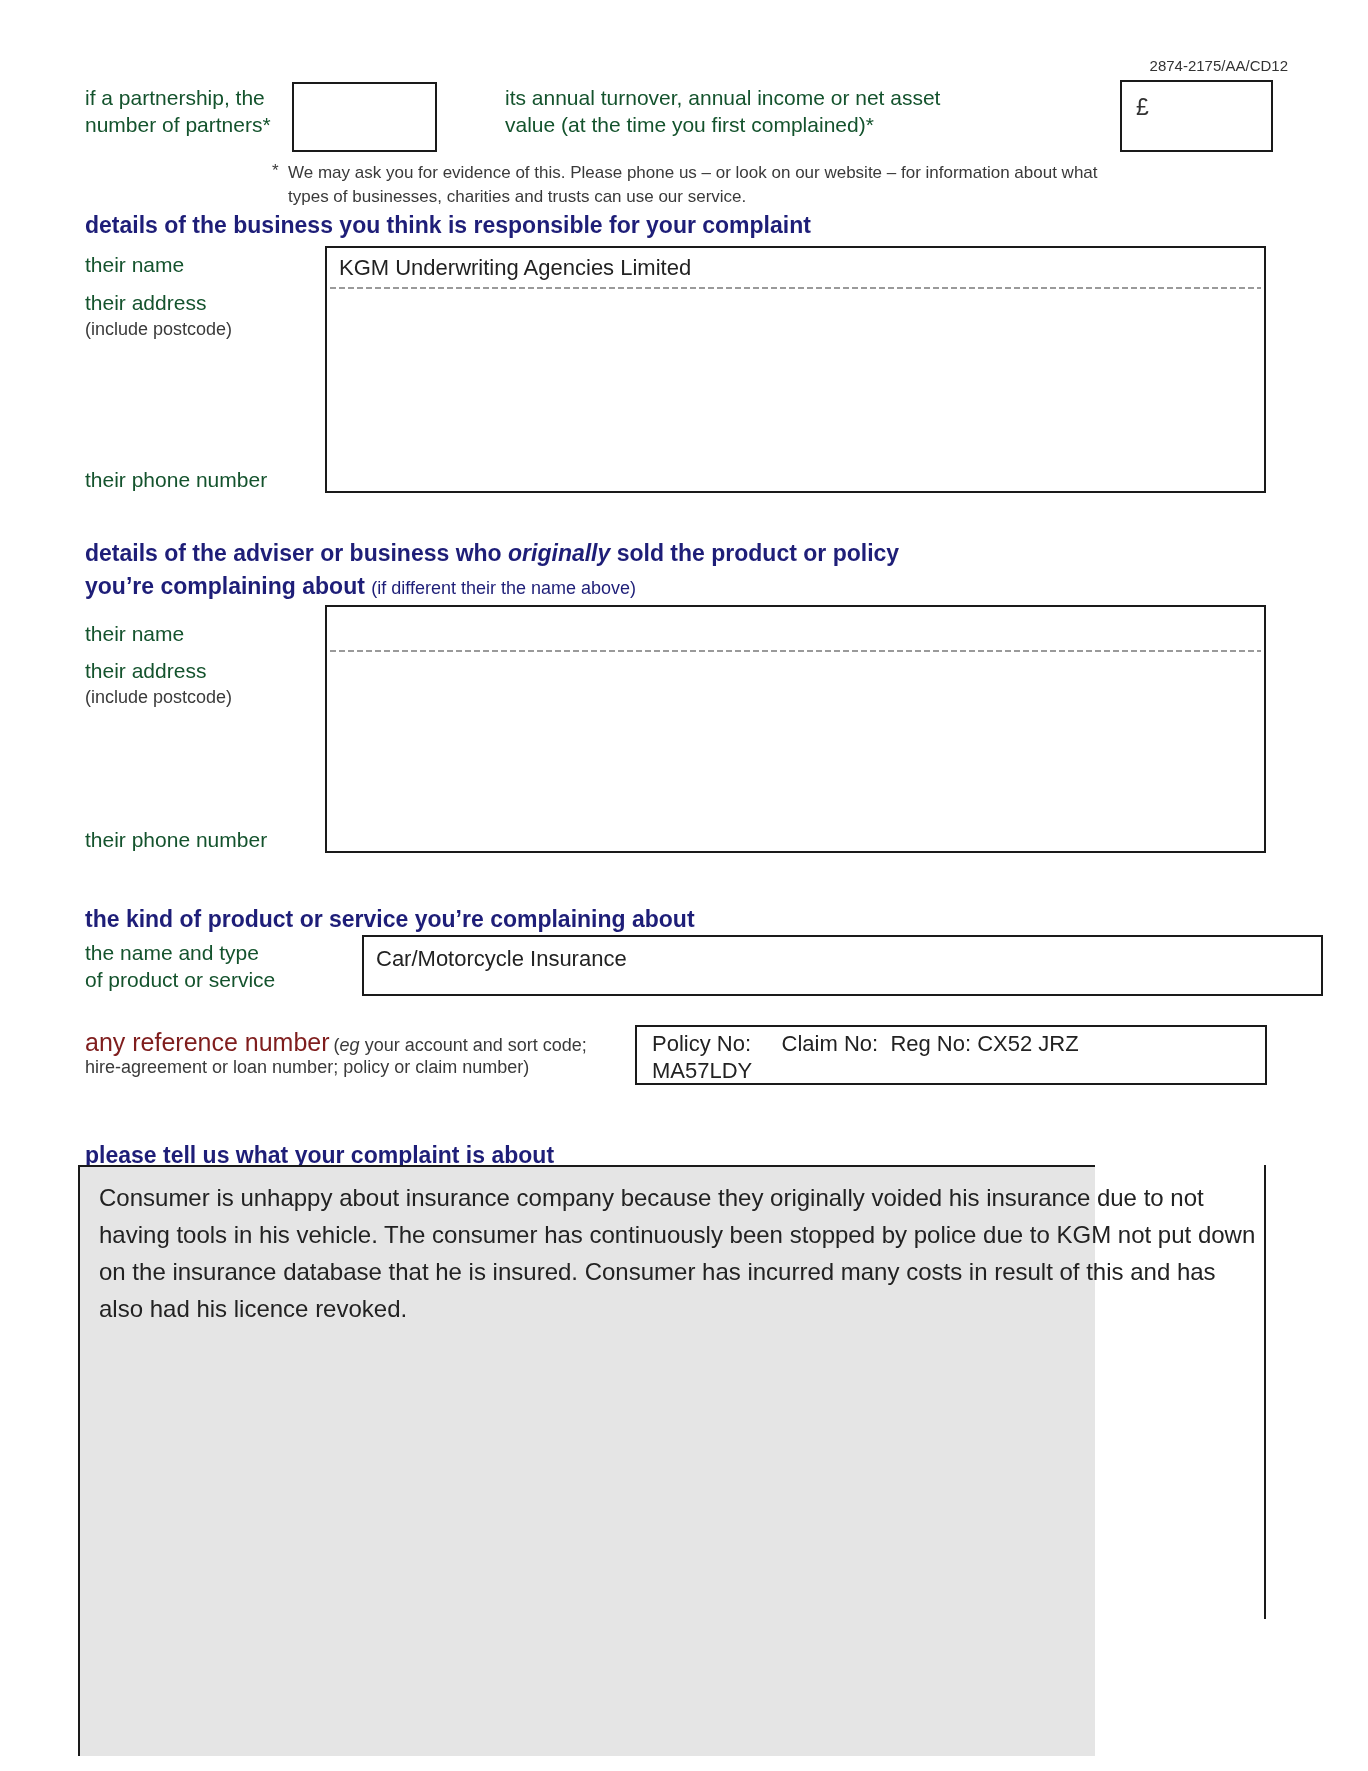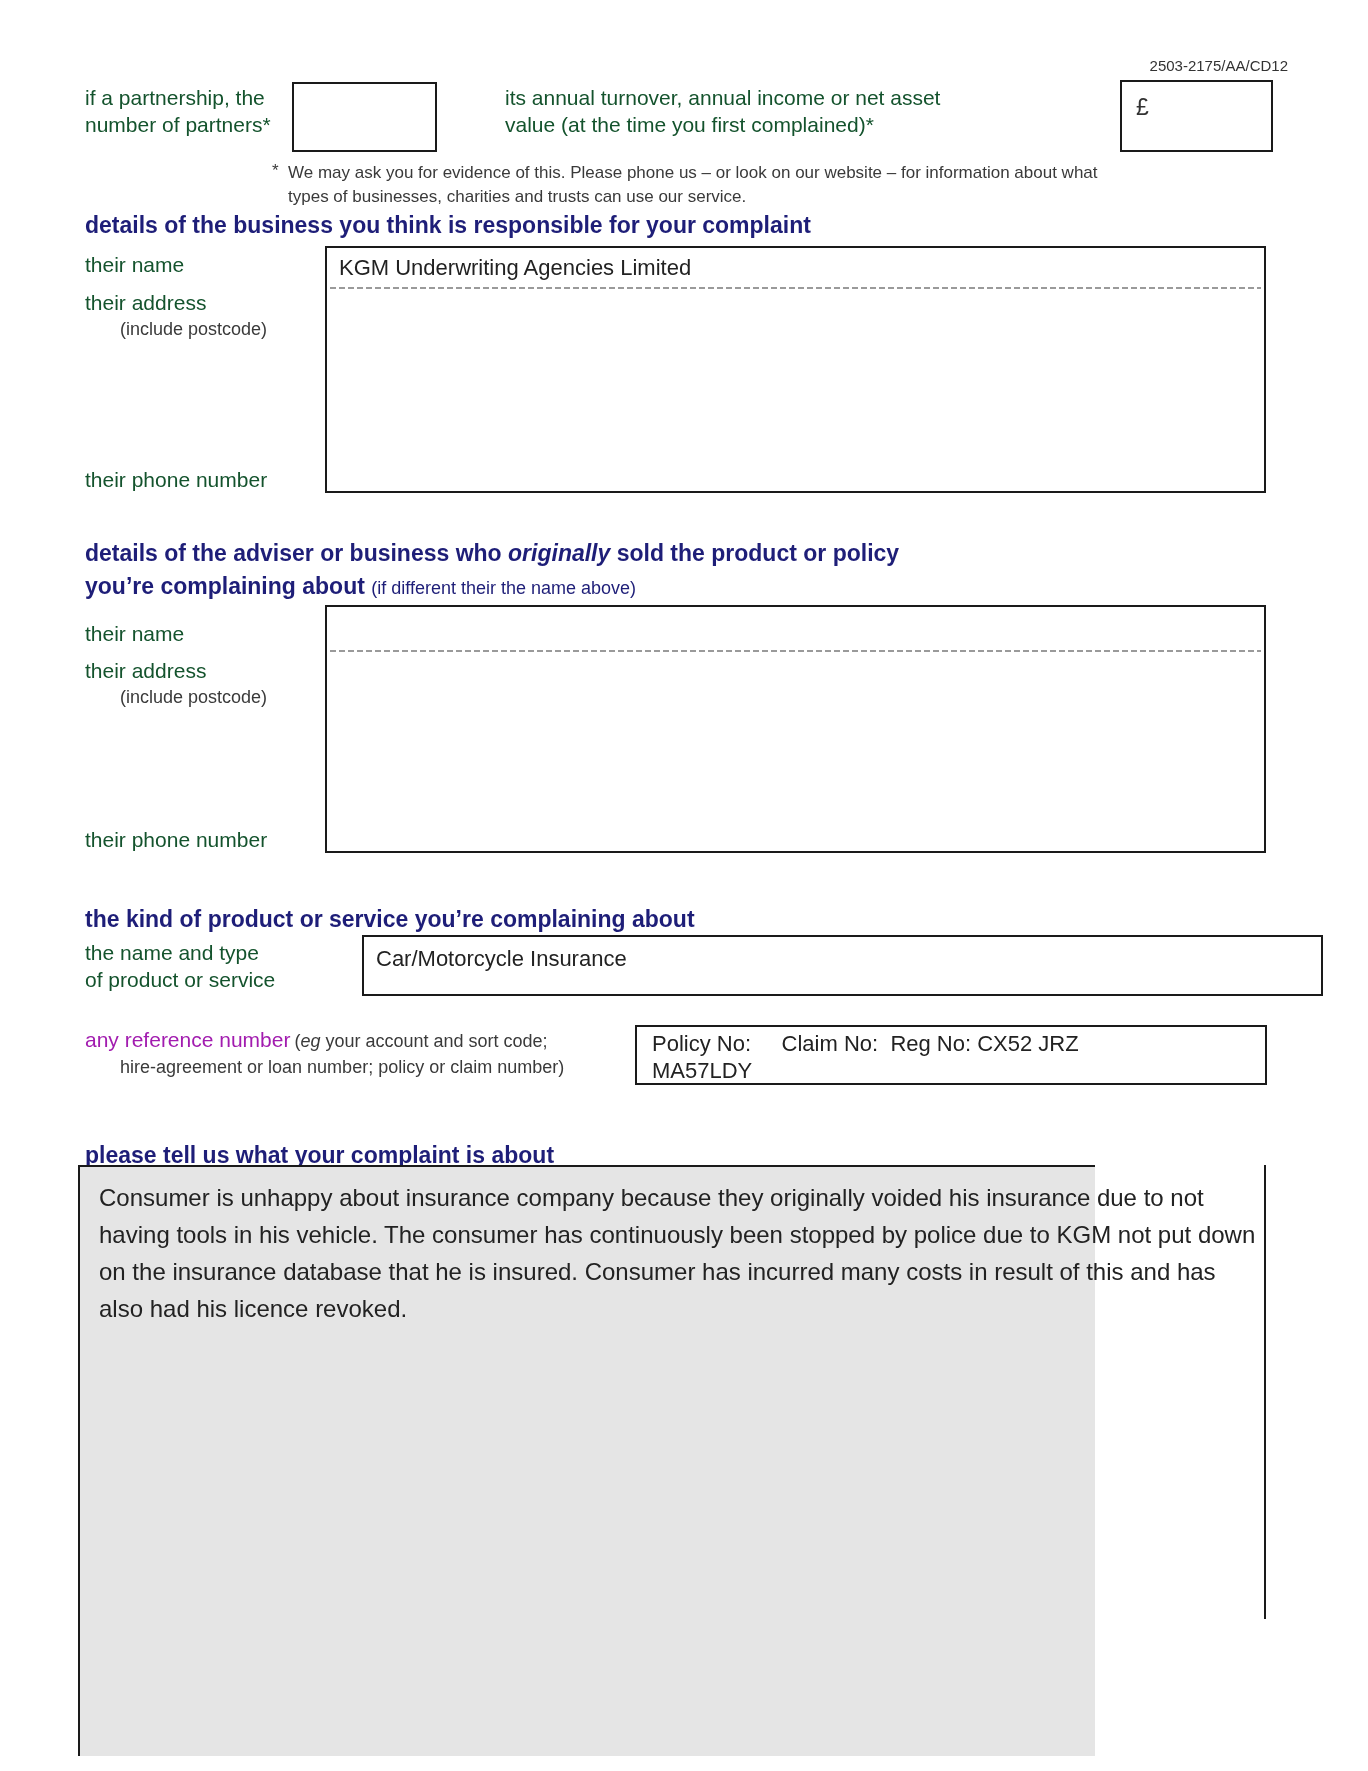--- a/index.html
+++ b/index.html
@@ -7,21 +7,21 @@
     --text:#333333;
     --border:#1a1a1a;
     --dashed_line:#9a9a9a;
   }
   html,body{margin:0;padding:0;background:#ffffff;}
   body{font-family:"Liberation Sans", sans-serif;color:var(--text);}
   .page{position:relative;width:1368px;height:1771px;background:#ffffff;overflow:hidden;}
 
   .abs{position:absolute;}
   .lbl{position:absolute;font-size:21px;line-height:27px;color:#14532d;white-space:pre-line;}
-  .hint{font-size:18px;line-height:24px;color:#3a3a3a;margin-left:35px;}
+  .hint{font-size:18px;line-height:24px;color:#3a3a3a;}
   .footnote{font-size:17px;line-height:24px;color:#3a3a3a;white-space:pre-line;}
   .heading{position:absolute;font-size:23px;line-height:33px;font-weight:bold;color:var(--heading);}
   .heading .note{font-size:18px;font-weight:normal;}
   .box{position:absolute;border:2px solid var(--border);background:#ffffff;box-sizing:border-box;}
   .value{position:absolute;font-size:22px;color:#222222;white-space:pre;}
   .dash{position:absolute;height:2px;background:repeating-linear-gradient(90deg,var(--dashed_line) 0 6px,transparent 6px 9px);}
 
   #ref-code{left:1098px;top:57px;width:190px;text-align:right;font-size:15px;color:#333;}
   #partnership-label{left:85px;top:84px;}
   #partnership-box{left:292px;top:82px;width:145px;height:70px;}
@@ -52,38 +52,38 @@
   #adviser-address-label{left:85px;top:657px;}
   #adviser-postcode-hint{position:absolute;left:85px;top:685px;}
   #adviser-phone-label{left:85px;top:826px;}
 
   #h-product{left:85px;top:903px;}
   #product-label{left:85px;top:939px;}
   #product-box{left:325px;top:935px;width:961px;height:61px;margin-left:37px;}
   #product-value{left:12px;top:9px;}
 
   #ref-label-line1{position:absolute;left:85px;top:1028px;display:flex;align-items:baseline;}
-  #ref-label-main{font-size:21px;color:#a21caf;}
+  #ref-label-main{font-size:25px;color:#7f1d1d;}
   #ref-label-hint{margin-left:4px;}
   #ref-label-line2{position:absolute;left:85px;top:1055px;}
   #ref-box{left:635px;top:1025px;width:632px;height:60px;}
   #ref-value-line1{left:15px;top:3px;line-height:27px;}
   #ref-value-line2{left:15px;top:30px;line-height:27px;}
 
   #h-complaint{left:85px;top:1139px;}
   #complaint-box{position:absolute;left:78px;top:1165px;width:1017px;height:591px;border-top:2px solid var(--border);border-left:2px solid var(--border);box-sizing:border-box;background:#e5e5e5;}
   #complaint-right-border{position:absolute;left:1264px;top:1165px;width:2px;height:454px;background:var(--border);}
   #complaint-text{position:absolute;left:19px;top:12px;width:1158px;font-size:24px;line-height:37px;color:#222;}
 </style>
 </head>
 <body>
 
 <div class="page">
 
-  <div class="abs" id="ref-code">2503-2175/AA/CD12</div>
+  <div class="abs" id="ref-code">2874-2175/AA/CD12</div>
 
   <div class="lbl" id="partnership-label">if a partnership, the
 number of partners*</div>
   <div class="box" id="partnership-box">
     <div class="value"></div>
   </div>
 
   <div class="lbl" id="turnover-label">its annual turnover, annual income or net asset
 value (at the time you first complained)*</div>
   <div class="box" id="pound-box">

